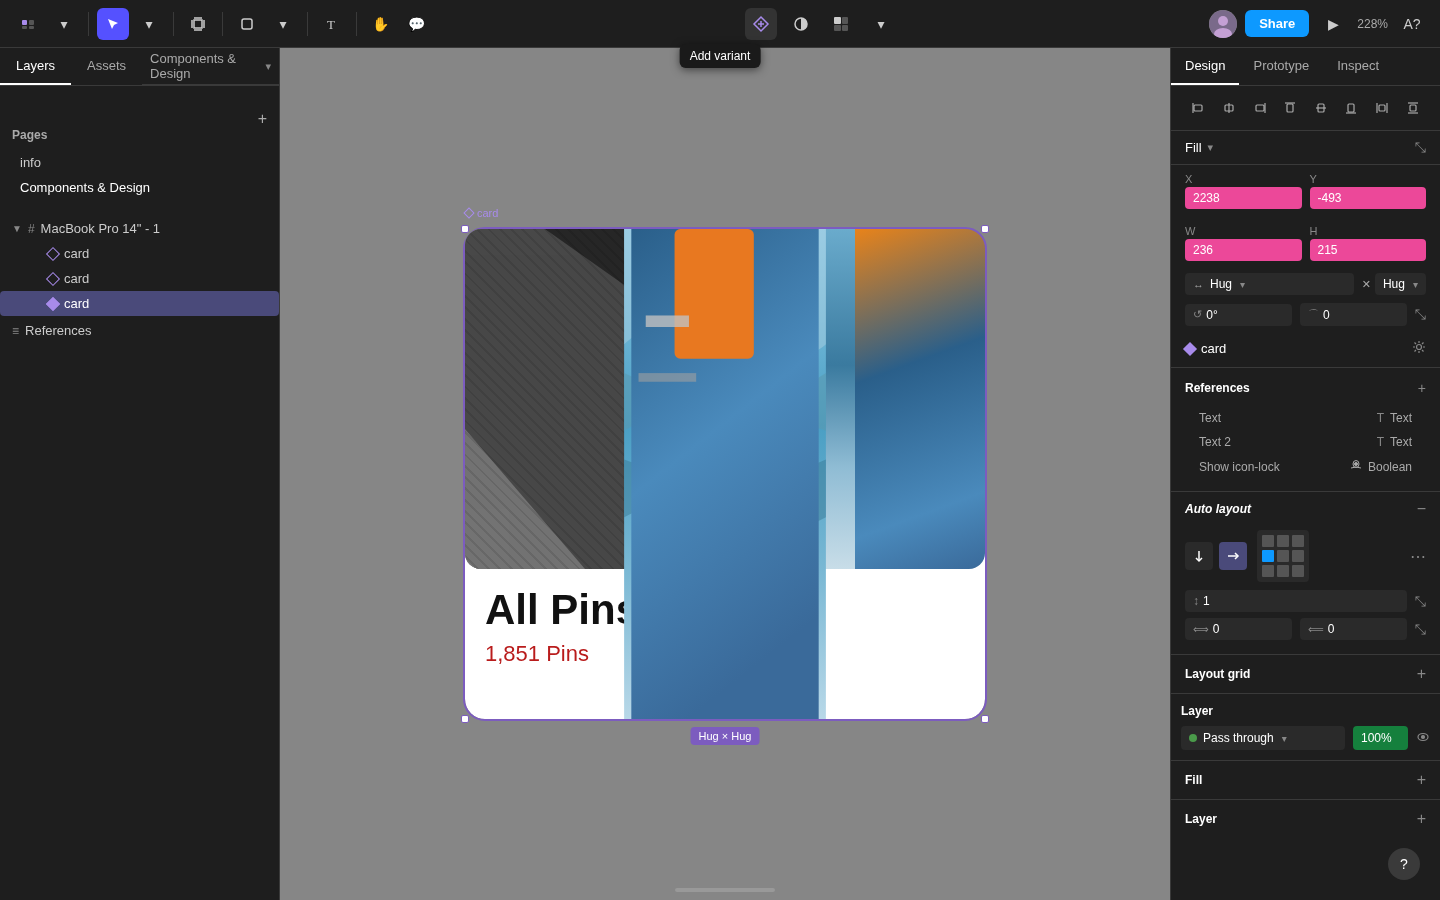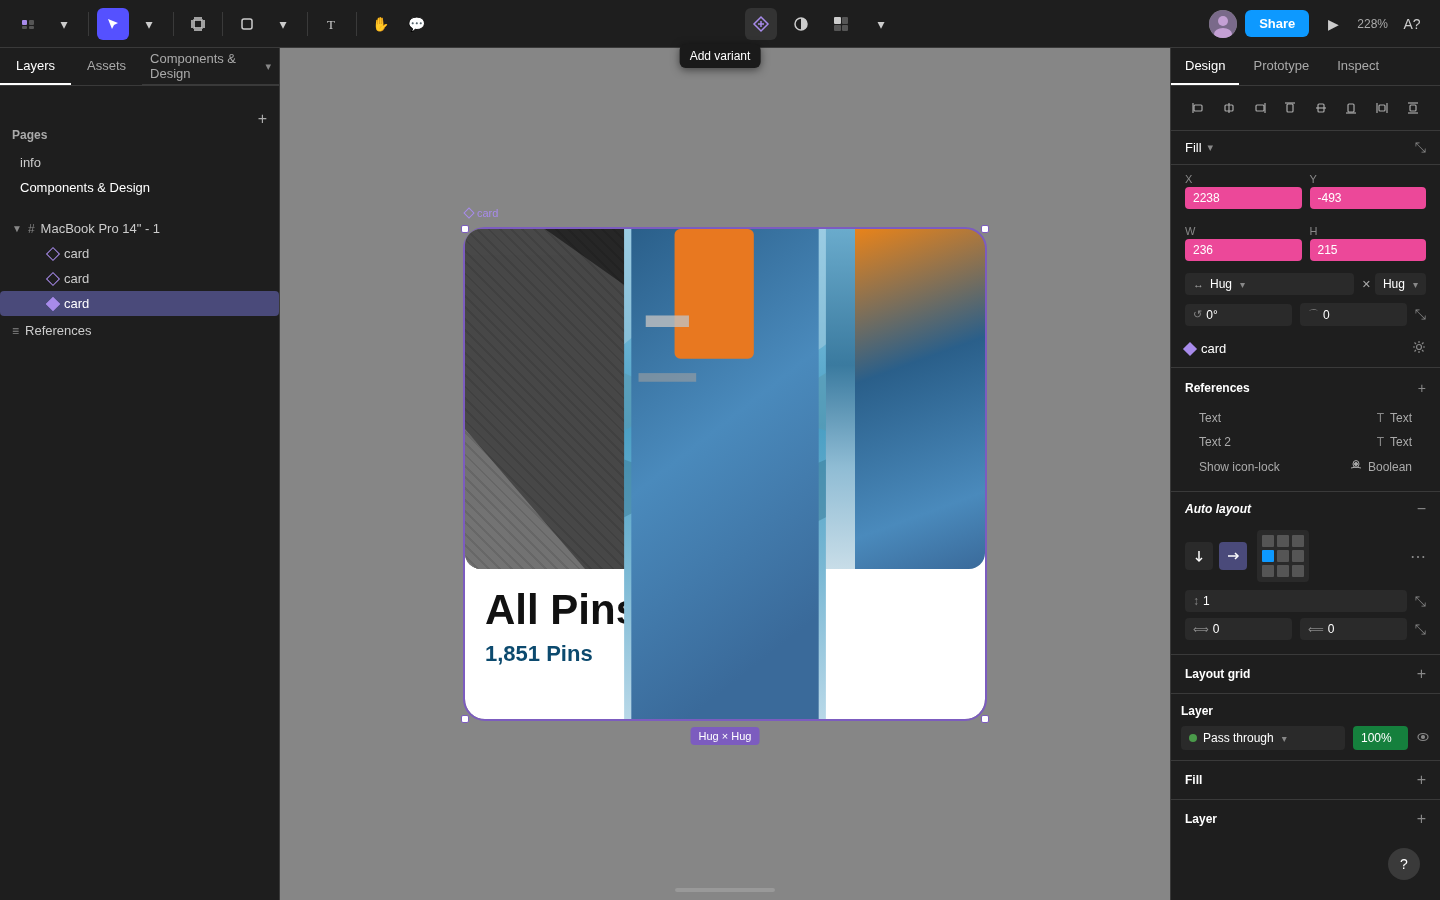--- a/index.html
+++ b/index.html
@@ -51,21 +51,21 @@
     .card-resize-bl { bottom: -4px; left: -4px; }
     .card-resize-br { bottom: -4px; right: -4px; }
     .card-hug-label { position: absolute; bottom: -26px; left: 50%; transform: translateX(-50%); background: #7c5cbf; color: #fff; font-size: 11px; padding: 3px 8px; border-radius: 4px; white-space: nowrap; }
     .card-images { display: flex; height: 340px; border-radius: 16px; overflow: hidden; }
     .card-img-1 { flex: 1; background: linear-gradient(135deg, #888 0%, #bbb 30%, #555 60%, #999 100%); position: relative; }
     .card-img-1::after { content: ''; position: absolute; inset: 0; background: repeating-linear-gradient(45deg, rgba(0,0,0,0.1) 0px, rgba(0,0,0,0.1) 2px, transparent 2px, transparent 8px); }
     .card-img-2 { width: 140px; background: linear-gradient(180deg, #6aabcc 0%, #3a7a9f 40%, #8fbcd4 70%, #c8dde8 100%); }
     .card-img-3 { width: 130px; background: linear-gradient(160deg, #e8831a 0%, #2a5f8a 40%, #4a8abc 80%, #3a6a9a 100%); }
     .card-text-area { padding: 18px 20px; }
     .card-title { font-size: 42px; font-weight: 700; color: #111; line-height: 1.1; }
-    .card-subtitle { font-size: 22px; color: #0c4a6e; margin-top: 8px; font-weight: bold; }
+    .card-subtitle { font-size: 22px; color: #b91c1c; margin-top: 8px; }
     .scrollbar-bottom { position: absolute; bottom: 8px; left: 50%; transform: translateX(-50%); width: 100px; height: 4px; background: #999; border-radius: 2px; }
 
     
     .right-panel { width: 270px; background: #1e1e1e; border-left: 1px solid #3a3a3a; display: flex; flex-direction: column; overflow-y: auto; }
     .right-panel-tabs { display: flex; border-bottom: 1px solid #3a3a3a; }
     .right-panel-tab { padding: 10px 14px; font-size: 13px; color: #aaa; cursor: pointer; }
     .right-panel-tab.active { color: #fff; border-bottom: 2px solid #fff; }
 
     .panel-section { padding: 12px 14px; border-bottom: 1px solid #3a3a3a; }
     .panel-section-header { display: flex; align-items: center; justify-content: space-between; margin-bottom: 10px; }

